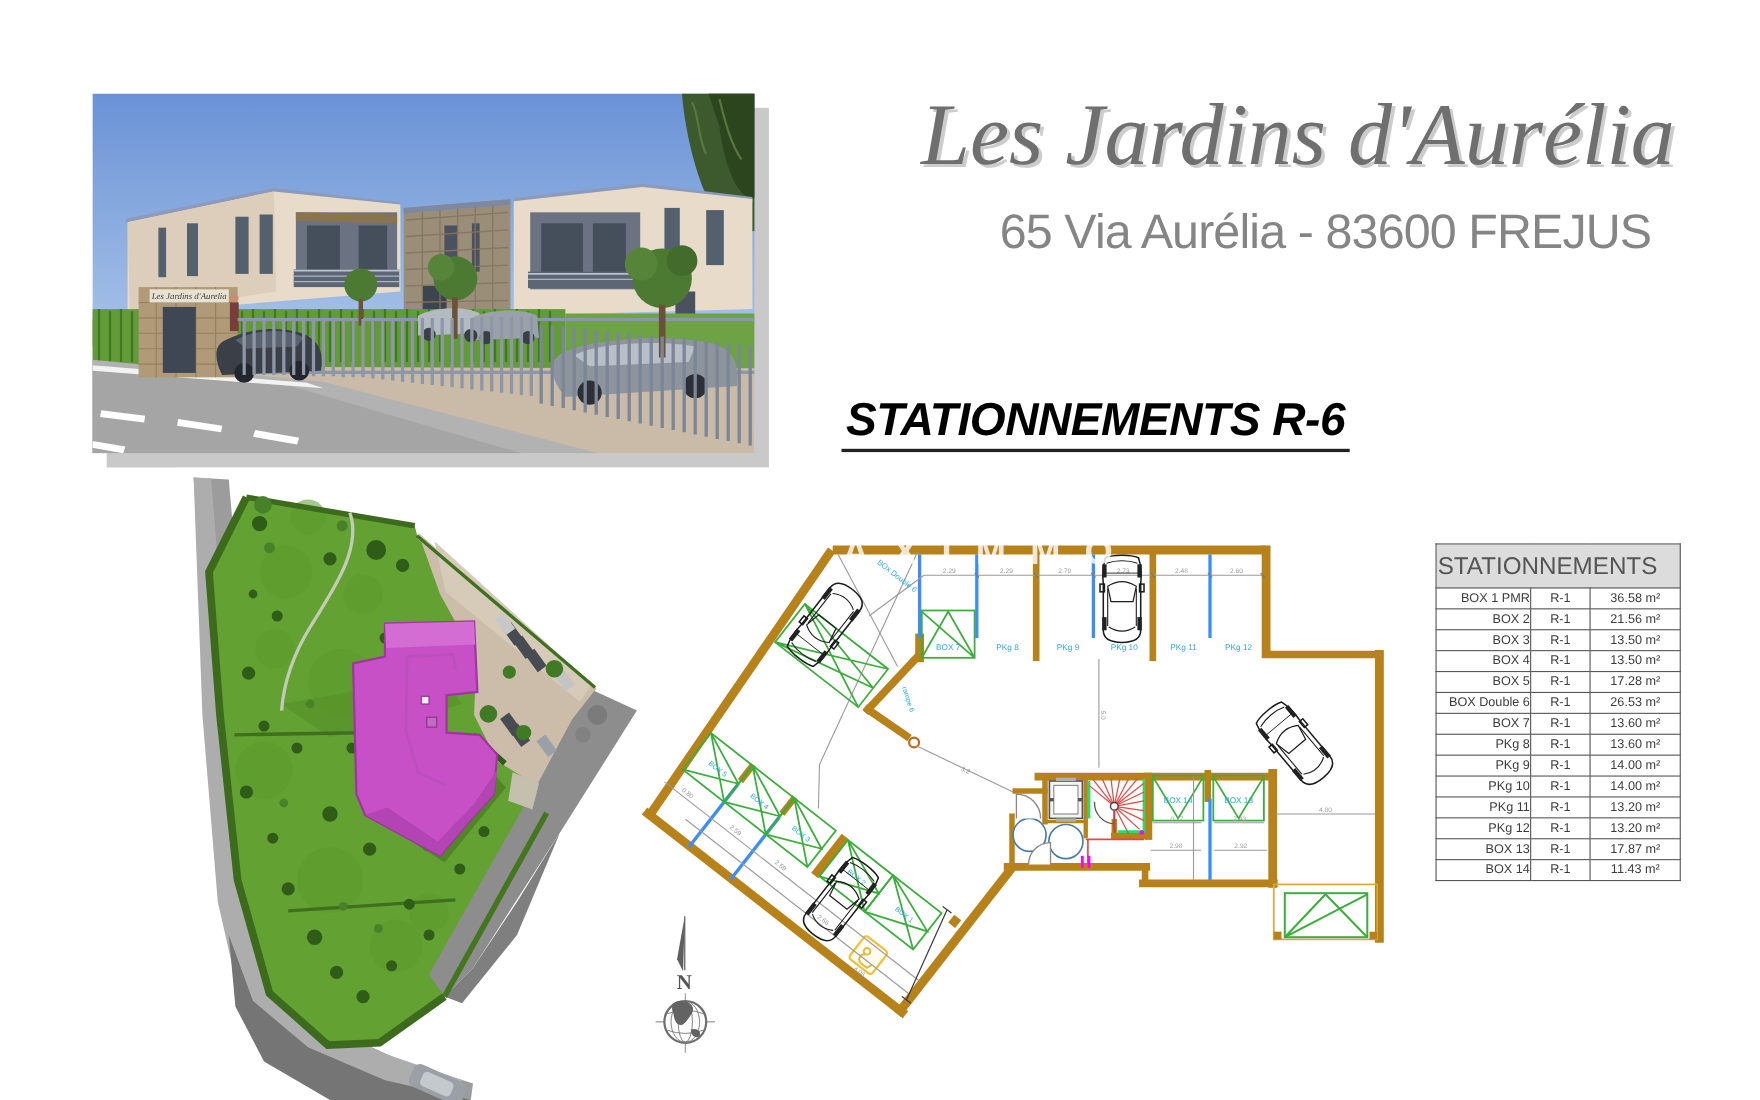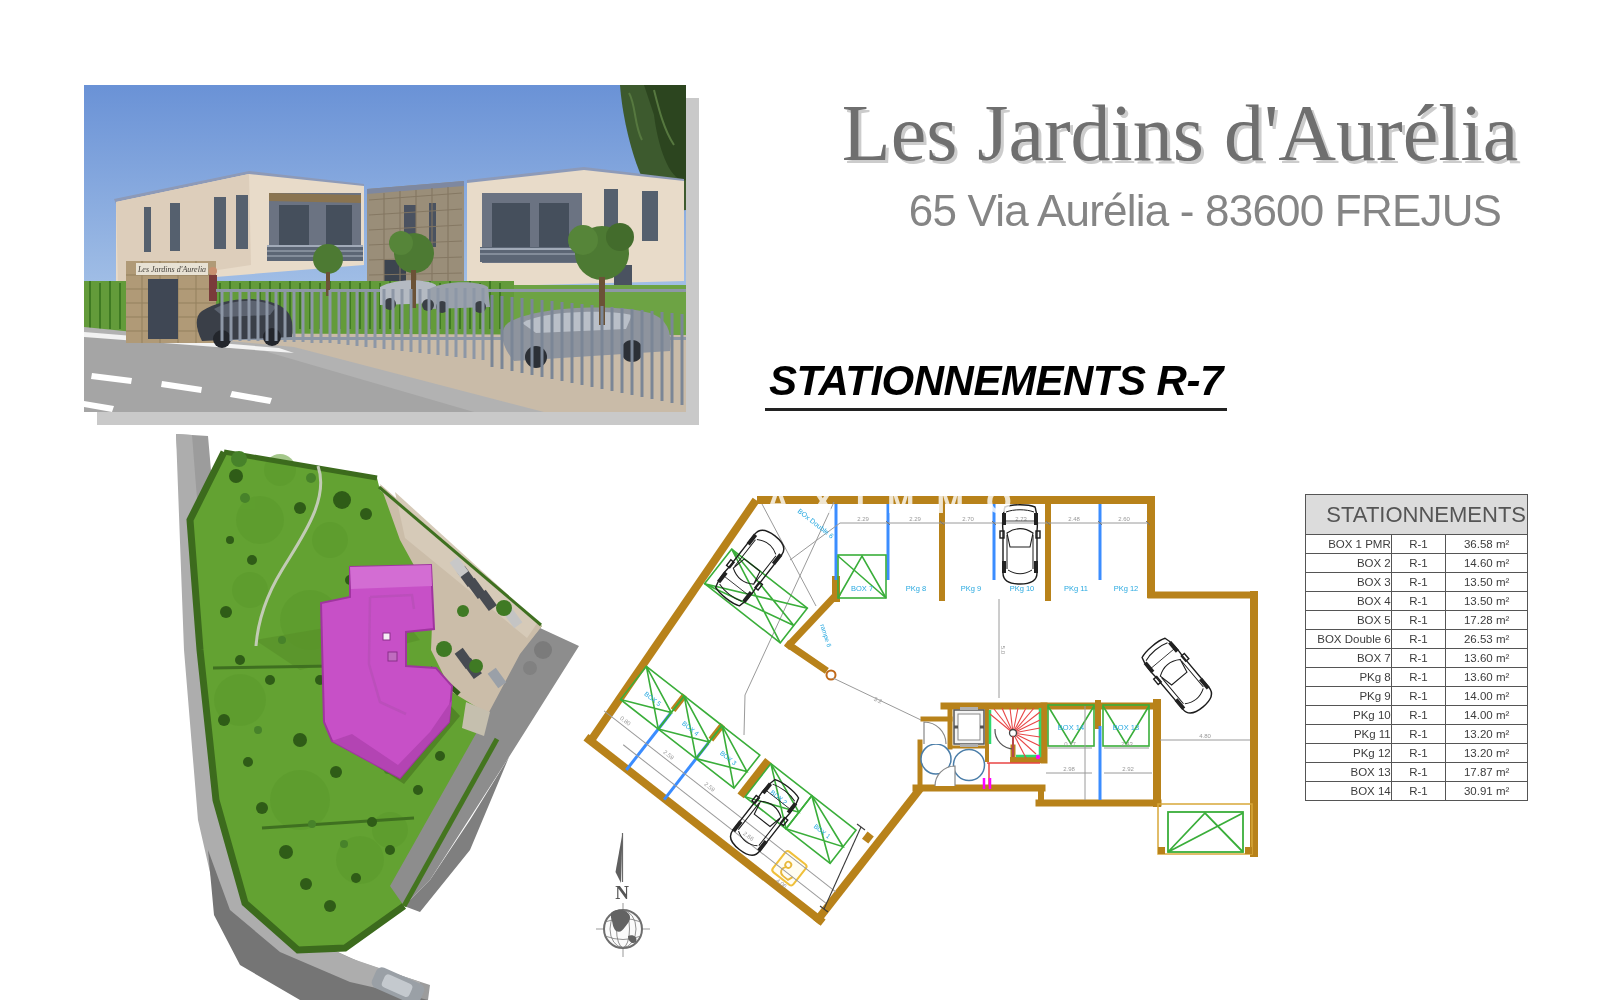--- a/index.html
+++ b/index.html
@@ -252,25 +252,25 @@
       <line x1="538" y1="223" x2="538" y2="308"></line>
     <line x1="548" y1="224" x2="548" y2="310"></line>
       <line x1="558" y1="225" x2="558" y2="312"></line>
     <line x1="568" y1="226" x2="568" y2="314"></line>
       <line x1="578" y1="227" x2="578" y2="316"></line>
     <line x1="588" y1="228" x2="588" y2="318"></line>
       <line x1="598" y1="229" x2="598" y2="320"></line>
   </g>
 </svg>
 
-<div class="abs" style="left:800px;top:88px;width:760px;text-align:center;font-family:'Liberation Serif',serif;font-size:80px;color:#6f6f6f;text-shadow:3px 3px 0 #cccccc;">Les Jardins d'Aurélia</div>
+<div class="abs" style="left:800px;top:78px;width:760px;text-align:center;font-family:'Liberation Serif',serif;font-style:italic;font-size:80px;color:#6f6f6f;text-shadow:3px 3px 0 #cccccc;">Les Jardins d'Aurélia</div>
 
 <div class="abs" style="left:800px;top:186px;width:810px;text-align:center;font-size:44px;color:#858585;letter-spacing:-0.8px;">65 Via Aurélia - 83600 FREJUS</div>
 
-<div class="abs" style="left:765px;top:357px;font-size:42px;font-weight:bold;font-style:italic;color:#000;border-bottom:3px solid #222;padding:0 4px 3px 4px;letter-spacing:-0.5px;">STATIONNEMENTS R-7</div>
+<div class="abs" style="left:765px;top:357px;font-size:42px;font-weight:bold;font-style:italic;color:#000;border-bottom:3px solid #222;padding:0 4px 3px 4px;letter-spacing:-0.5px;">STATIONNEMENTS R-6</div>
 
 <svg class="abs" style="left:160px;top:425px;" width="570" height="575" viewBox="160 425 570 575">
   <rect x="160" y="425" width="570" height="575" fill="#ffffff"></rect>
 
   <polygon points="176,434 208,436 230,690 244,830 262,890 300,935 360,962 430,985 428,1000 330,1000 262,962 222,900 204,820 190,650" fill="#9c9c9c"></polygon>
   <polygon points="176,434 192,435 212,690 226,830 248,888 288,928 350,958 420,982 418,996 320,990 252,950 214,890 198,820 184,650" fill="#adadad"></polygon>
 
   <polygon points="208,850 230,910 280,952 350,982 420,998 428,1000 300,1000 240,965 214,915" fill="#757575"></polygon>
 
   <polygon points="224,452 377,478 380,490 542,626 520,652 497,739 404,906 345,948 298,950 245,903 216,800 200,650 190,520" fill="#63a232"></polygon>
@@ -687,31 +687,31 @@
   <ellipse cx="623" cy="929" rx="6.5" ry="18.5" fill="none" stroke="#777" stroke-width="0.8"></ellipse>
   <path d="M605,922 Q623,915 641,922 M605,936 Q623,943 641,936" fill="none" stroke="#777" stroke-width="0.8"></path>
   <path d="M611,913 C616,908 625,909 629,914 C632,919 628,923 625,927 C622,931 620,933 616,931 C612,927 613,922 611,918 Z" fill="#636363"></path>
   <path d="M628,936 C633,934 638,937 636,942 C632,945 628,941 628,936 Z" fill="#636363"></path>
 </svg>
 
 <div class="abs" style="left:1305px;top:494px;">
 <table style="border-collapse:collapse;font-family:'Liberation Sans',sans-serif;">
   <tbody>
         <tr>
-          <td colspan="3" style="border:1.5px solid #555;background:#dcdcdc;width:219px;height:37px;text-align:right;font-size:22px;color:#555;">STATIONNEMENTS</td>
+          <td colspan="3" style="border:1.5px solid #555;background:#dcdcdc;width:219px;height:37px;text-align:left;font-size:22px;color:#555;">STATIONNEMENTS</td>
         </tr>
   <tr>
           <td class="c1">BOX 1 PMR</td>
           <td class="c2">R-1</td>
           <td class="c3">36.58 m²</td>
         </tr>
   <tr>
           <td class="c1">BOX 2</td>
           <td class="c2">R-1</td>
-          <td class="c3">14.60 m²</td>
+          <td class="c3">21.56 m²</td>
         </tr>
   <tr>
           <td class="c1">BOX 3</td>
           <td class="c2">R-1</td>
           <td class="c3">13.50 m²</td>
         </tr>
   <tr>
           <td class="c1">BOX 4</td>
           <td class="c2">R-1</td>
           <td class="c3">13.50 m²</td>
@@ -757,17 +757,17 @@
           <td class="c3">13.20 m²</td>
         </tr>
   <tr>
           <td class="c1">BOX 13</td>
           <td class="c2">R-1</td>
           <td class="c3">17.87 m²</td>
         </tr>
   <tr>
           <td class="c1">BOX 14</td>
           <td class="c2">R-1</td>
-          <td class="c3">30.91 m²</td>
+          <td class="c3">11.43 m²</td>
         </tr>
 </tbody>
     </table>
 </div>
 
 </body></html>

